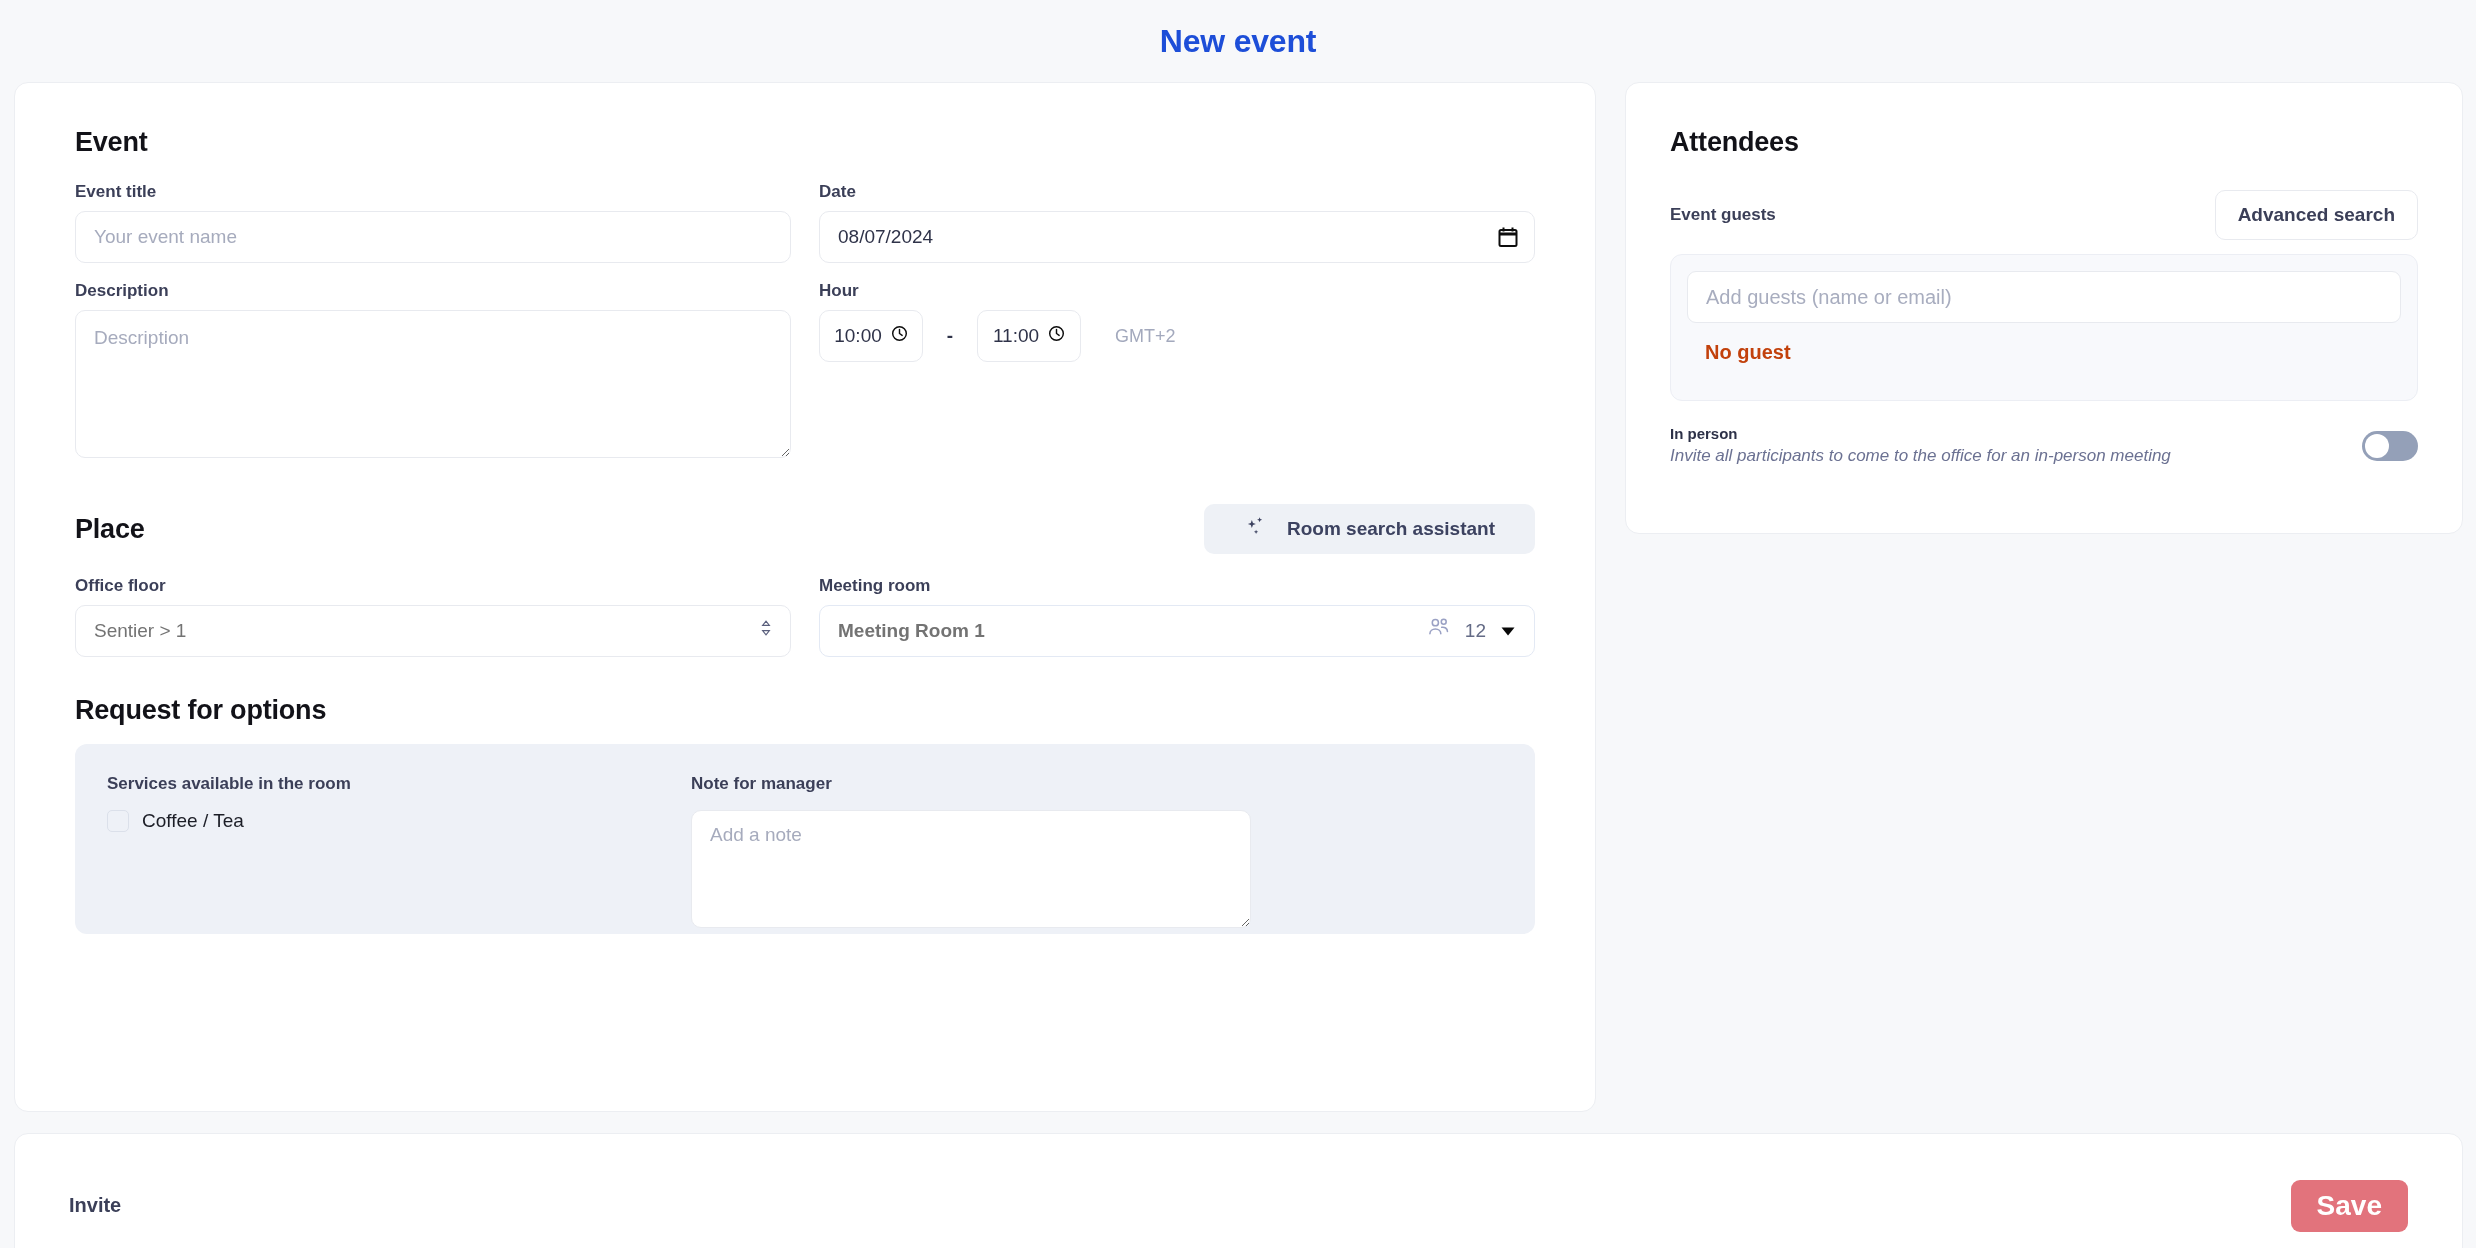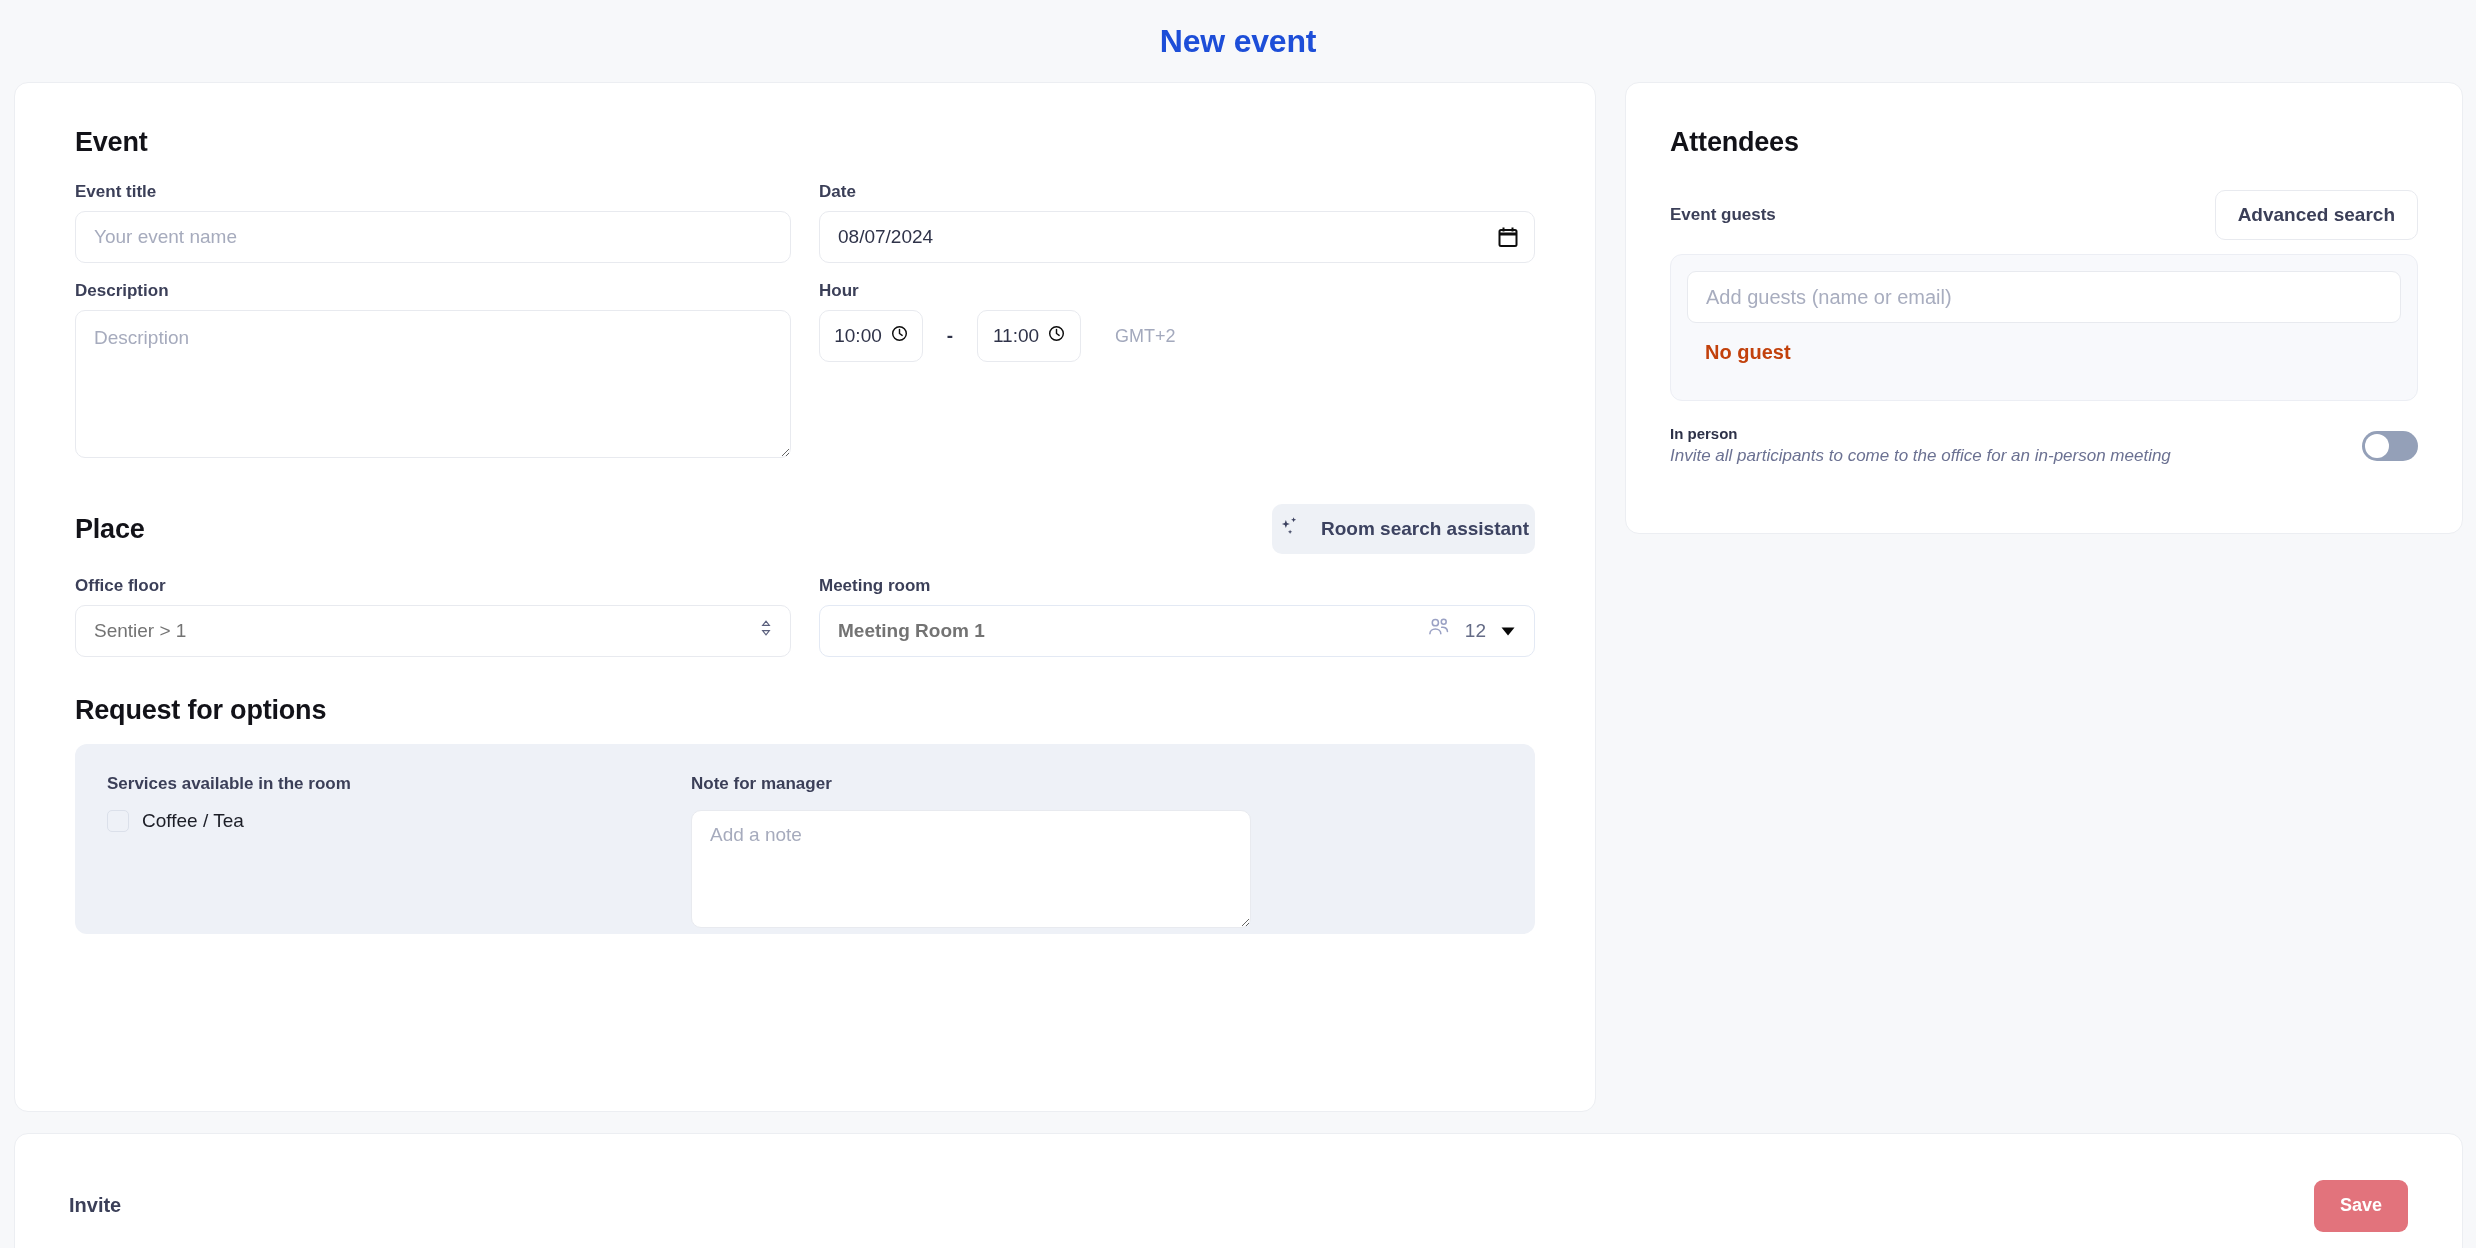--- a/index.html
+++ b/index.html
@@ -162,21 +162,21 @@
     margin-top: 42px;
   }
   .assistant-btn {
     display: inline-flex;
     align-items: center;
     gap: 20px;
     background: #eef1f6;
     border: none;
     border-radius: 10px;
     height: 50px;
-    padding: 0 6px;
+    padding: 0 40px;
     font-family: "Liberation Sans", sans-serif;
     font-size: 19px;
     font-weight: bold;
     color: #3c4260;
     cursor: pointer;
   }
 
   .select-box {
     display: flex;
     align-items: center;
@@ -331,21 +331,21 @@
     cursor: pointer;
     padding: 0;
   }
   .save-btn {
     background: #e2737c;
     border: none;
     border-radius: 9px;
     height: 52px;
     padding: 0 26px;
     font-family: "Liberation Sans", sans-serif;
-    font-size: 18px;
+    font-size: 28px;
     font-weight: bold;
     color: #ffffff;
     cursor: pointer;
   }
 
   .mt-lg { margin-top: 22px; }
 </style>
 </head>
 <body>
 

